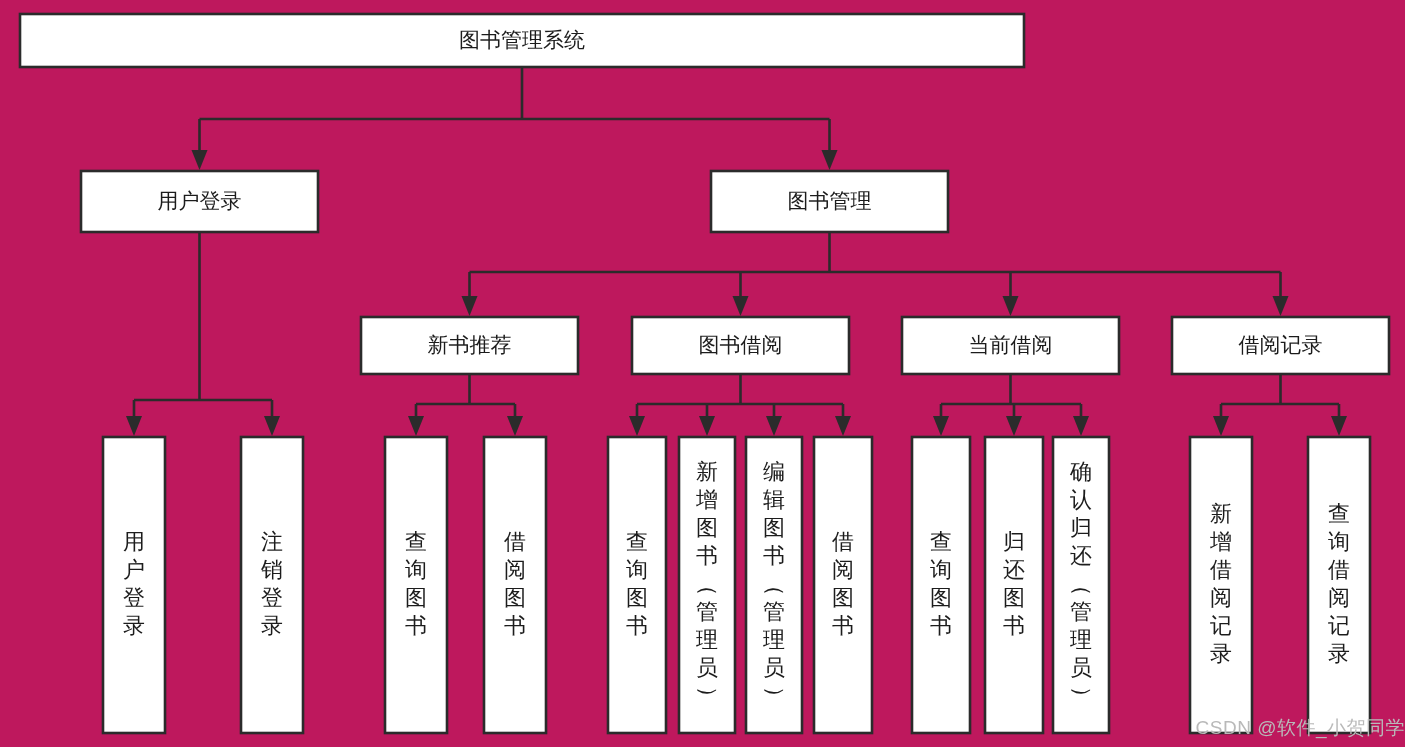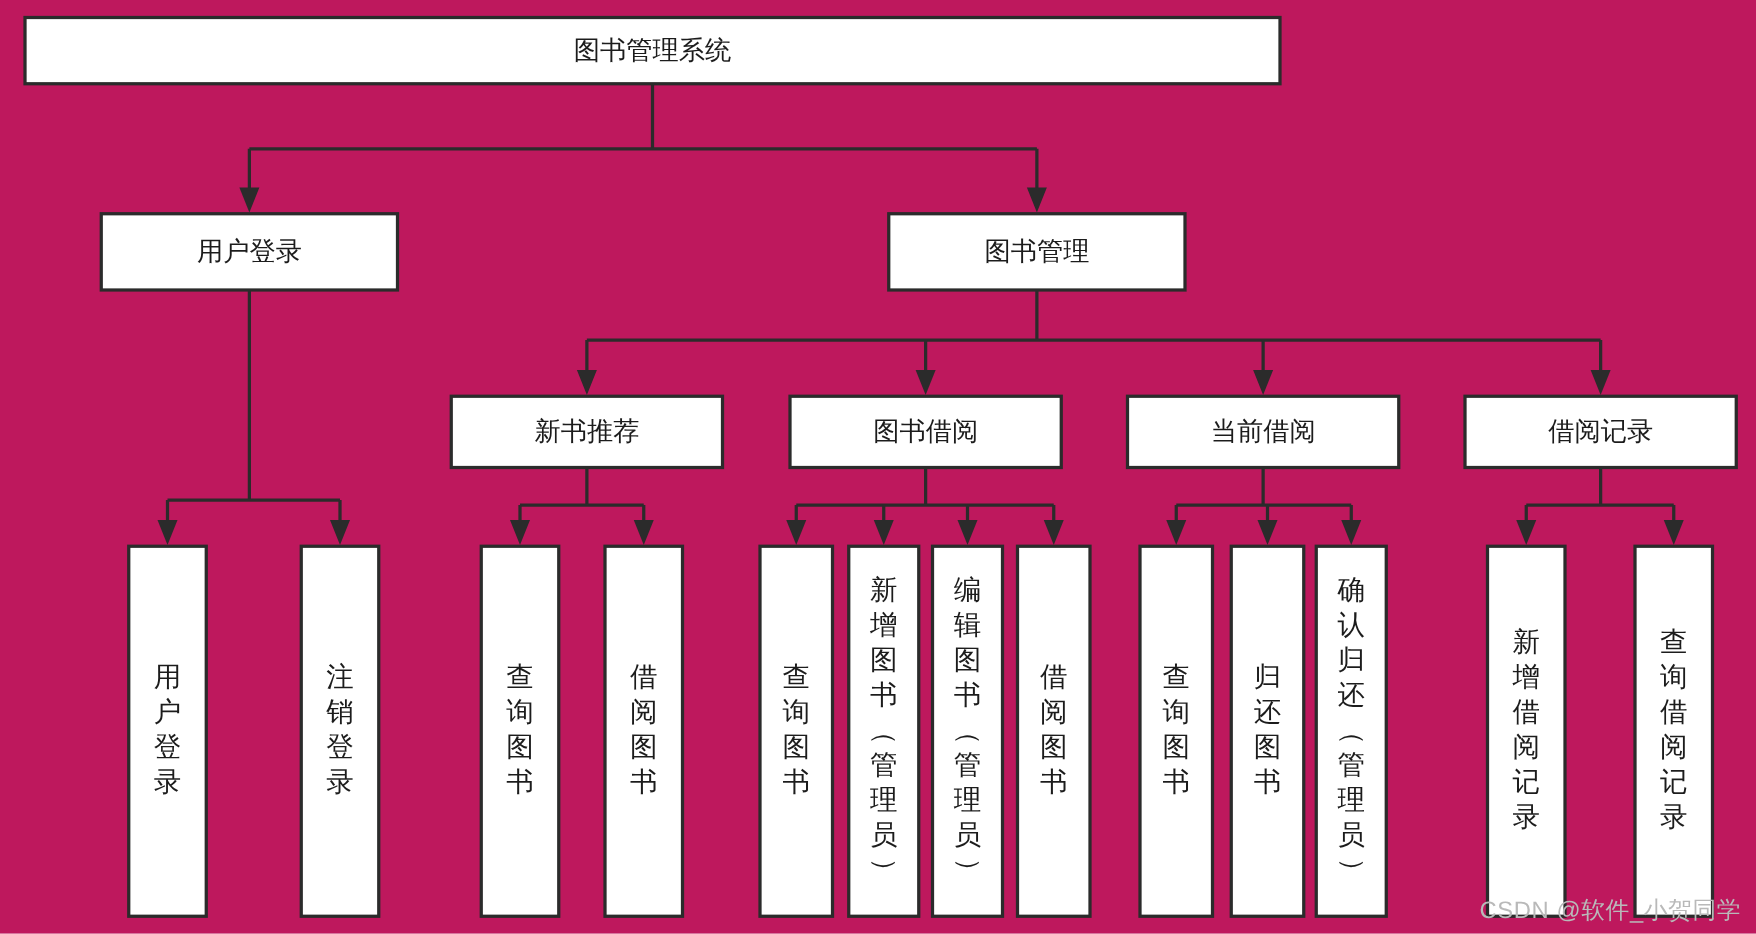--- a/index.html
+++ b/index.html
@@ -51,21 +51,21 @@
   
   .node-label-v {
     font-family: "Liberation Sans", "DejaVu Sans", sans-serif;
     font-size: 22px;
     fill: #1c1c1c;
     text-anchor: middle;
     dominant-baseline: middle;
   }
   .watermark {
     position: absolute;
-    right: 12px;
+    right: 0;
     bottom: 6px;
     font-family: "Liberation Sans", "DejaVu Sans", sans-serif;
     font-size: 19px;
     color: #b9b9b9;
     letter-spacing: 0.5px;
     white-space: nowrap;
     user-select: none;
   }
 </style>
 </head>

